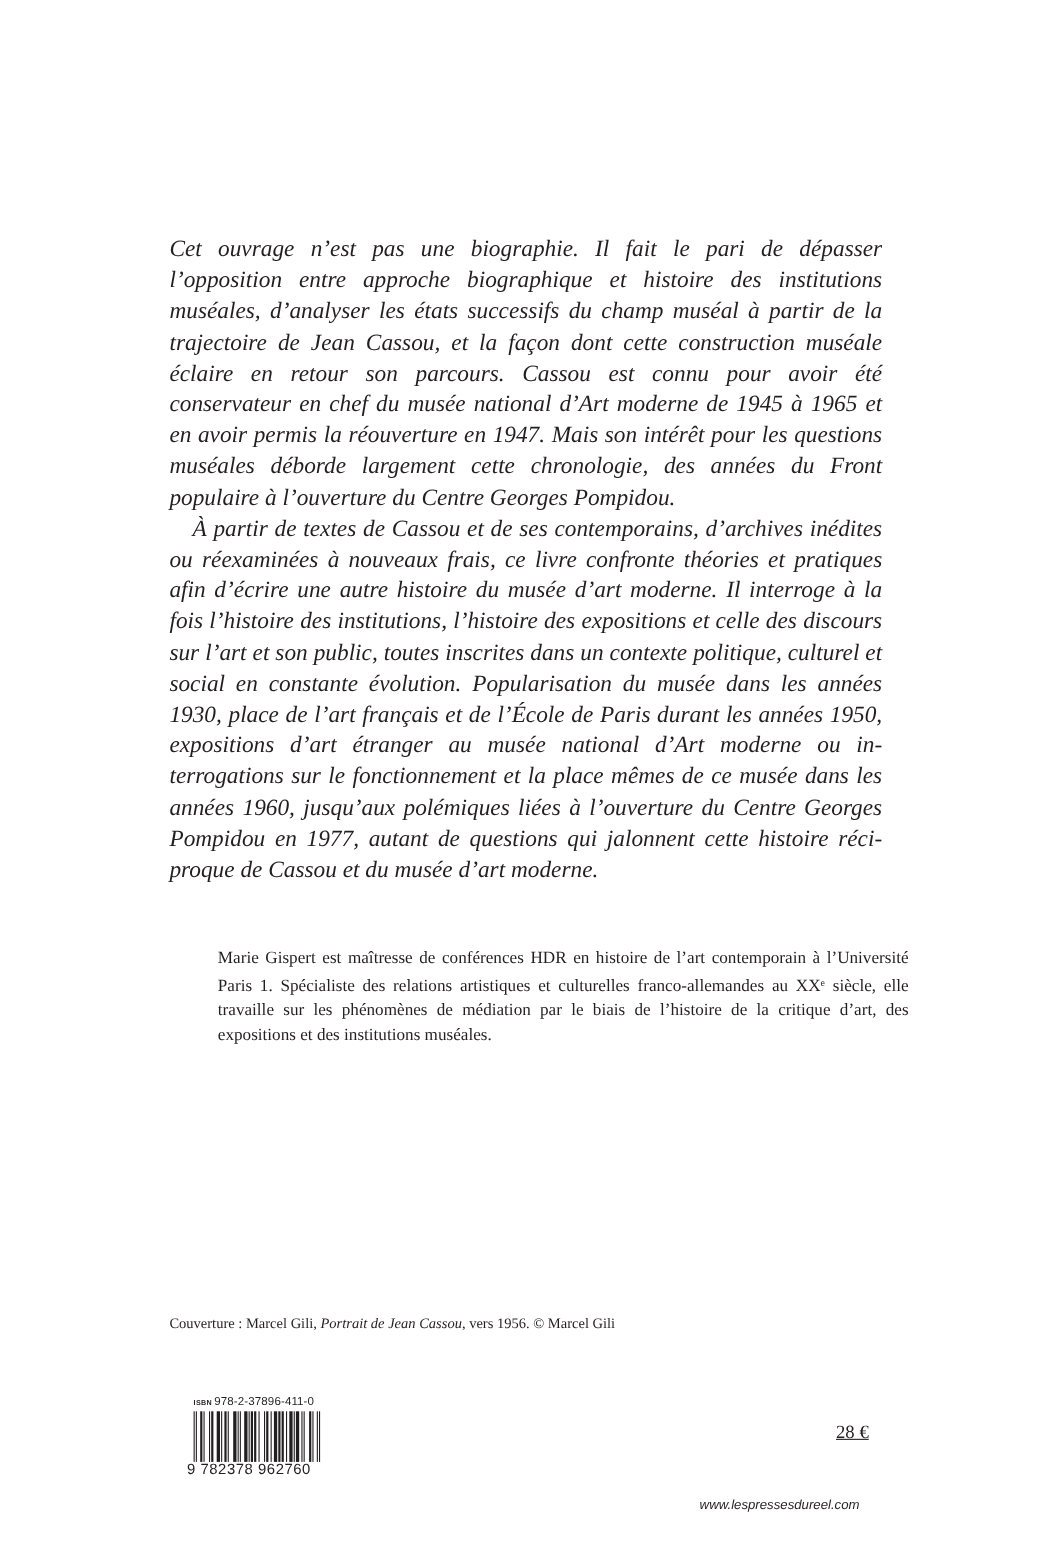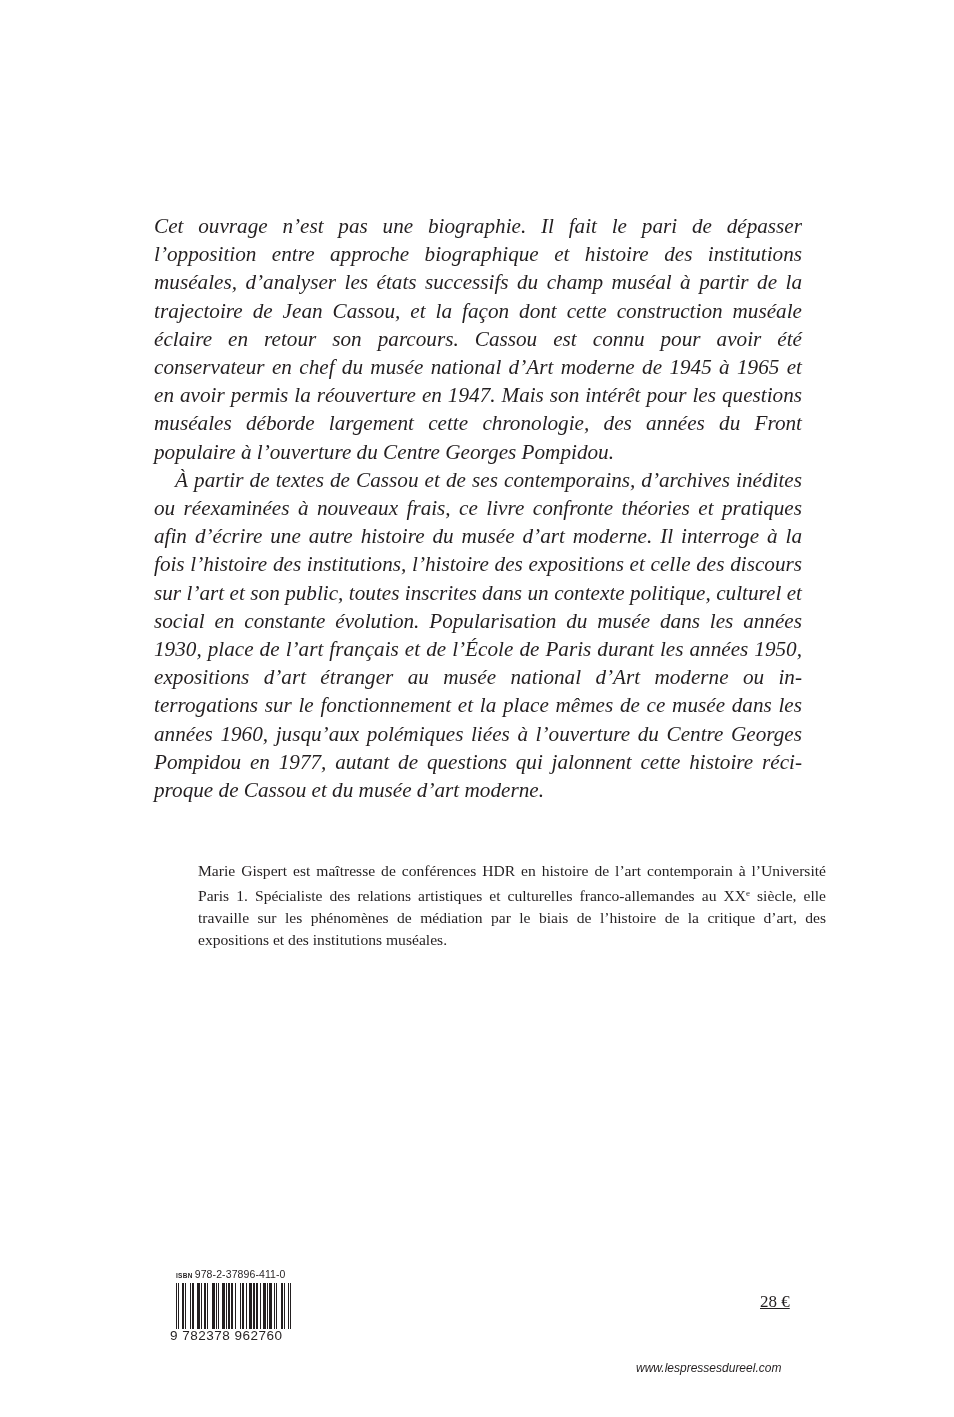--- a/index.html
+++ b/index.html
@@ -57,20 +57,21 @@
 <body>
 
 <div class="blurb serif">
   <p>Cet ouvrage n’est pas une biographie. Il fait le pari de dépasser l’opposition entre approche biographique et histoire des institutions muséales, d’ana­lyser les états successifs du champ muséal à partir de la trajectoire de Jean Cassou, et la façon dont cette construction muséale éclaire en retour son parcours. Cassou est connu pour avoir été conservateur en chef du musée national d’Art moderne de 1945 à 1965 et en avoir permis la réouverture en 1947. Mais son intérêt pour les questions muséales déborde largement cette chronologie, des années du Front populaire à l’ouverture du Centre Georges Pompidou.</p>
   <p>À partir de textes de Cassou et de ses contemporains, d’archives iné­dites ou réexaminées à nouveaux frais, ce livre confronte théories et pra­tiques afin d’écrire une autre histoire du musée d’art moderne. Il interroge à la fois l’histoire des institutions, l’histoire des expositions et celle des discours sur l’art et son public, toutes inscrites dans un contexte politique, culturel et social en constante évolution. Popularisation du musée dans les années 1930, place de l’art français et de l’École de Paris durant les années 1950, expositions d’art étranger au musée national d’Art moderne ou in­terrogations sur le fonctionnement et la place mêmes de ce musée dans les années 1960, jusqu’aux polémiques liées à l’ouverture du Centre Georges Pompidou en 1977, autant de questions qui jalonnent cette histoire réci­proque de Cassou et du musée d’art moderne.</p>
 </div>
 
 <div class="author serif"><span>Marie Gispert est maîtresse de conférences HDR en histoire de l’art contemporain à l’Université Paris 1. Spécialiste des relations artistiques et culturelles franco-allemandes au XX</span><sup>e</sup><span> siècle, elle travaille sur les phénomènes de médiation par le biais de l’histoire de la critique d’art, des expositions et des institutions muséales.</span></div>
 
 <div class="credits serif">
+  <div class="line"><span>Couverture : Marcel Gili, </span><em>Portrait de Jean Cassou</em><span>, vers 1956. © Marcel Gili</span></div>
 </div>
 
 <div class="isbn-label sans"><span class="small">ISBN</span><span>978-2-37896-411-0</span></div>
 
 <div class="barcode" id="barcode">
     <span style="width: 1.3px; background: rgb(35, 31, 32);"></span>
     <span style="width: 1.3px; background: transparent;"></span>
     <span style="width: 1.3px; background: rgb(35, 31, 32);"></span>
     <span style="width: 2.6px; background: transparent;"></span>
     <span style="width: 2.6px; background: rgb(35, 31, 32);"></span>

